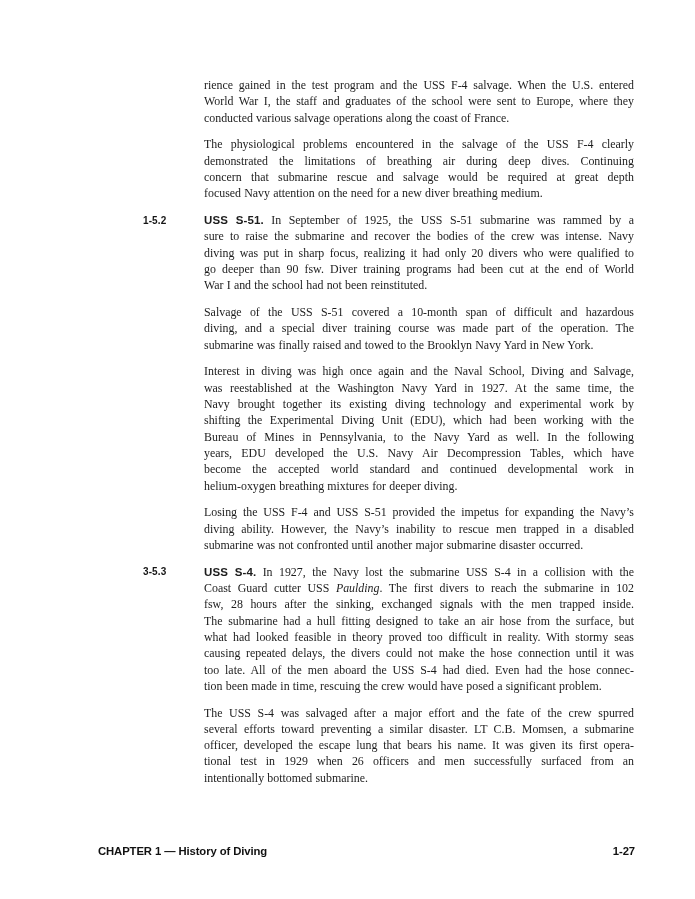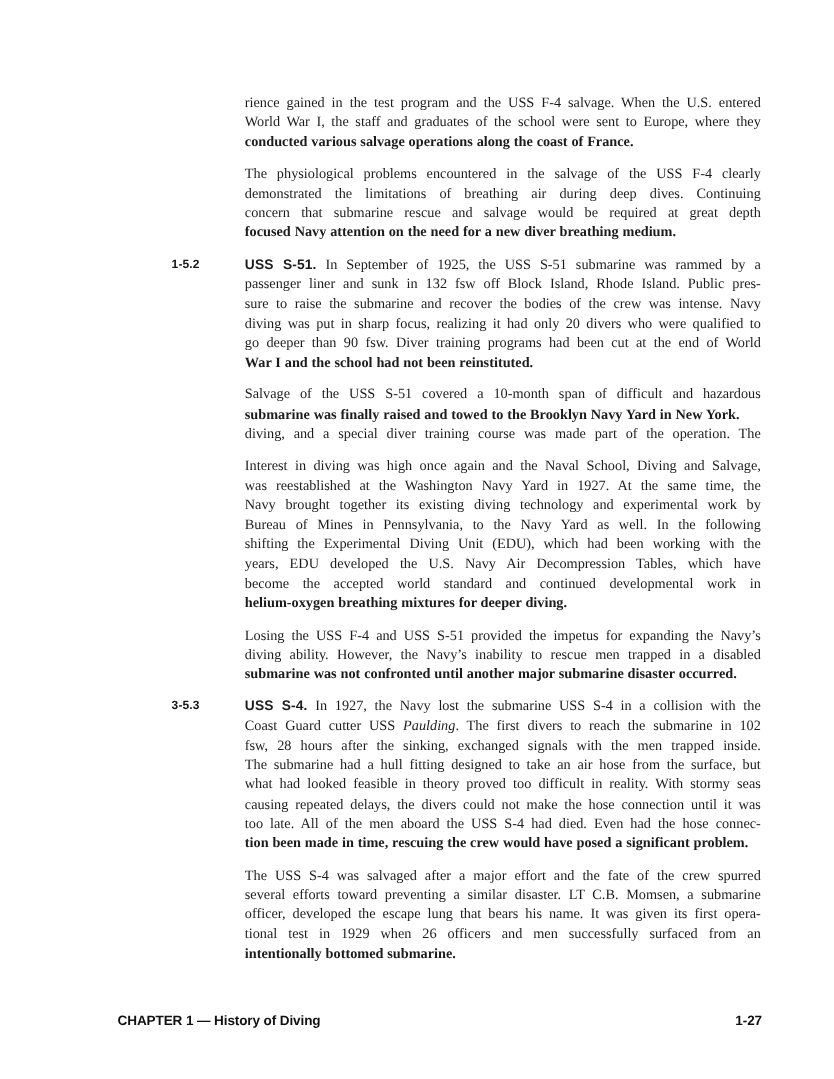--- a/index.html
+++ b/index.html
@@ -40,21 +40,20 @@
   }
   .line {
     height: 16.3px;
     overflow: hidden;
     text-align: justify;
     text-align-last: justify;
     word-spacing: 0.02em;
   }
   .line.last {
     text-align-last: left;
-    font-weight: bold;
   }
   .runin {
     font-family: "Liberation Sans", sans-serif;
     font-weight: bold;
     font-size: 11.5px;
     letter-spacing: 0.1px;
   }
   .para i { font-style: italic; }
   #page-footer {
     position: absolute;
@@ -84,37 +83,36 @@
       </div>
       <div class="para">
         <div class="line">The physiological problems encountered in the salvage of the USS F-4 clearly</div>
         <div class="line">demonstrated the limitations of breathing air during deep dives. Continuing</div>
         <div class="line">concern that submarine rescue and salvage would be required at great depth</div>
         <div class="line last">focused Navy attention on the need for a new diver breathing medium.</div>
       </div>
       <div class="para">
         <span class="sec-label">1-5.2</span>
         <div class="line"><b class="runin">USS S-51.</b> In September of 1925, the USS S-51 submarine was rammed by a</div>
-        <div class="line">passenger liner and sunk in 132 fsw off Block Island, Rhode Island. Public pres-</div>
         <div class="line">sure to raise the submarine and recover the bodies of the crew was intense. Navy</div>
         <div class="line">diving was put in sharp focus, realizing it had only 20 divers who were qualified to</div>
         <div class="line">go deeper than 90 fsw. Diver training programs had been cut at the end of World</div>
         <div class="line last">War I and the school had not been reinstituted.</div>
       </div>
       <div class="para">
         <div class="line">Salvage of the USS S-51 covered a 10-month span of difficult and hazardous</div>
+        <div class="line">diving, and a special diver training course was made part of the operation. The</div>
         <div class="line last">submarine was finally raised and towed to the Brooklyn Navy Yard in New York.</div>
-        <div class="line">diving, and a special diver training course was made part of the operation. The</div>
       </div>
       <div class="para">
         <div class="line">Interest in diving was high once again and the Naval School, Diving and Salvage,</div>
         <div class="line">was reestablished at the Washington Navy Yard in 1927. At the same time, the</div>
         <div class="line">Navy brought together its existing diving technology and experimental work by</div>
+        <div class="line">shifting the Experimental Diving Unit (EDU), which had been working with the</div>
         <div class="line">Bureau of Mines in Pennsylvania, to the Navy Yard as well. In the following</div>
-        <div class="line">shifting the Experimental Diving Unit (EDU), which had been working with the</div>
         <div class="line">years, EDU developed the U.S. Navy Air Decompression Tables, which have</div>
         <div class="line">become the accepted world standard and continued developmental work in</div>
         <div class="line last">helium-oxygen breathing mixtures for deeper diving.</div>
       </div>
       <div class="para">
         <div class="line">Losing the USS F-4 and USS S-51 provided the impetus for expanding the Navy’s</div>
         <div class="line">diving ability. However, the Navy’s inability to rescue men trapped in a disabled</div>
         <div class="line last">submarine was not confronted until another major submarine disaster occurred.</div>
       </div>
       <div class="para">

